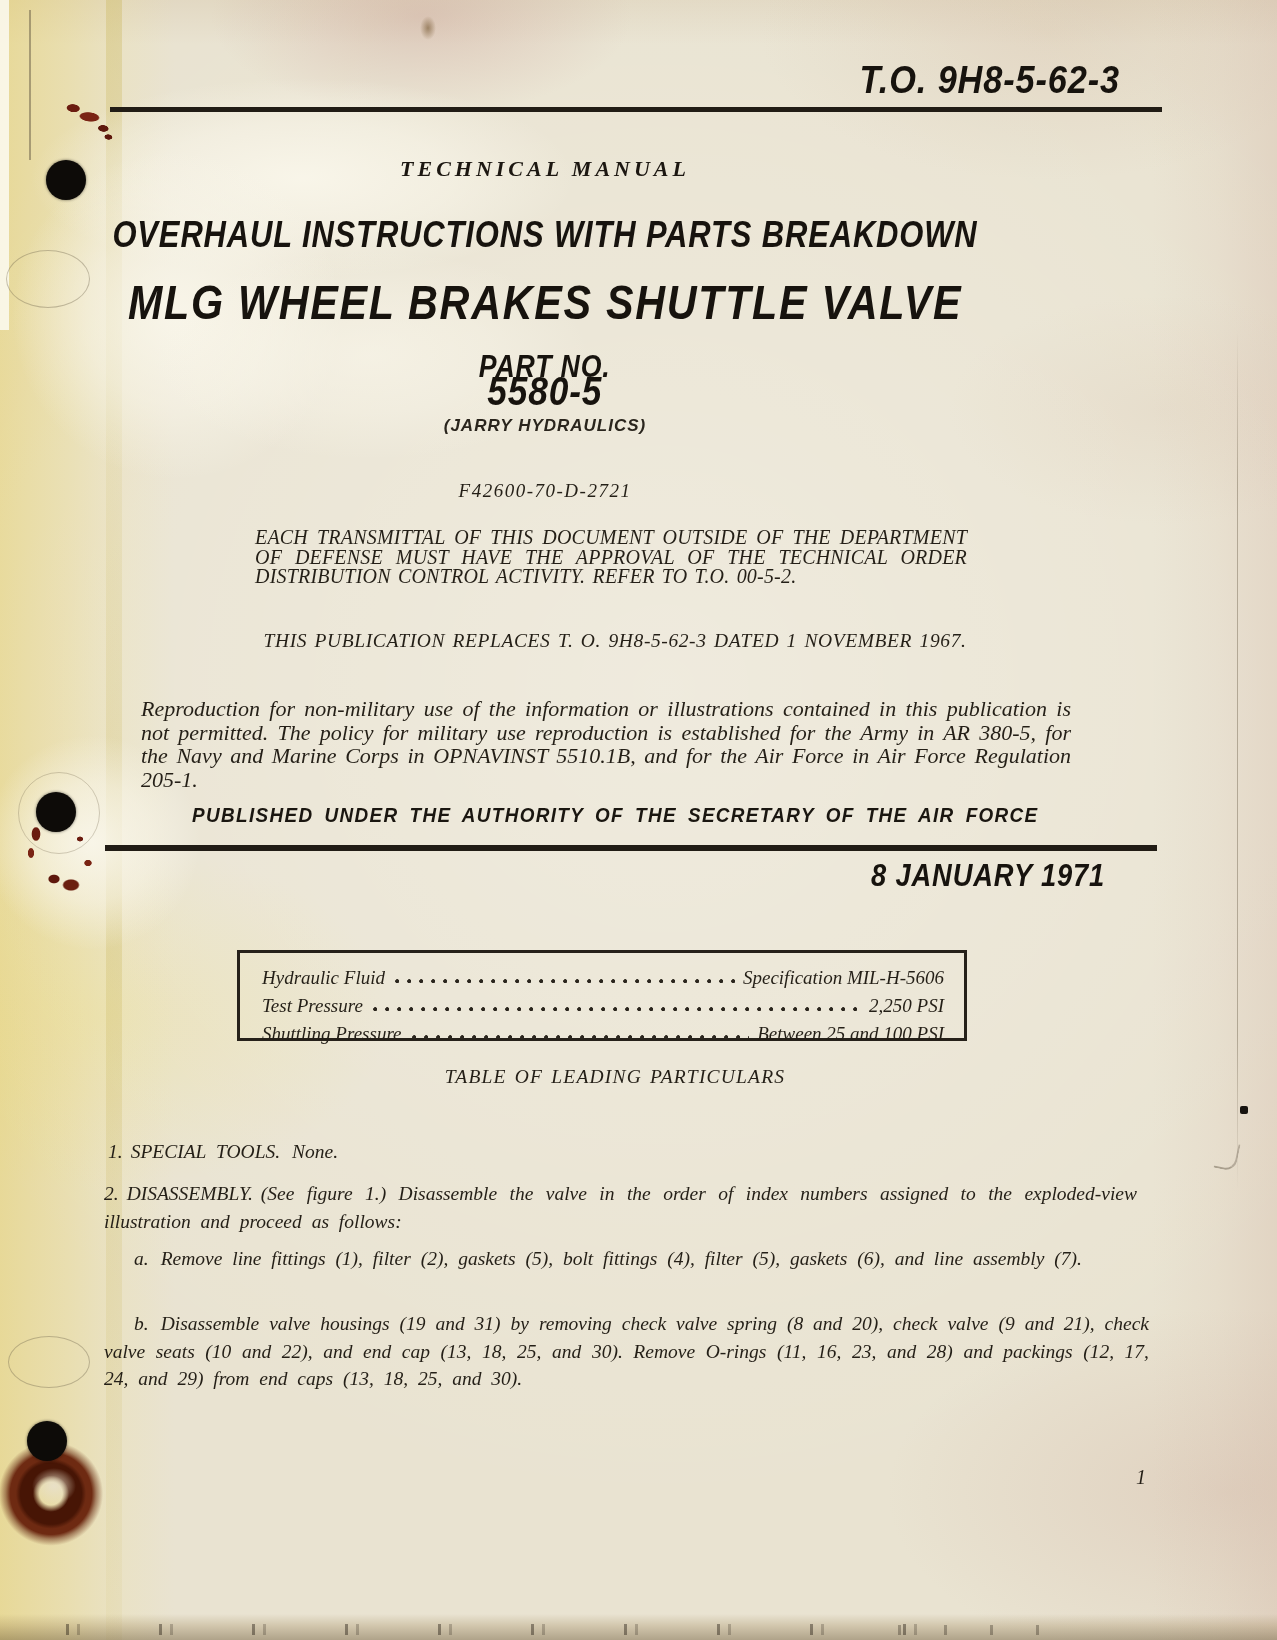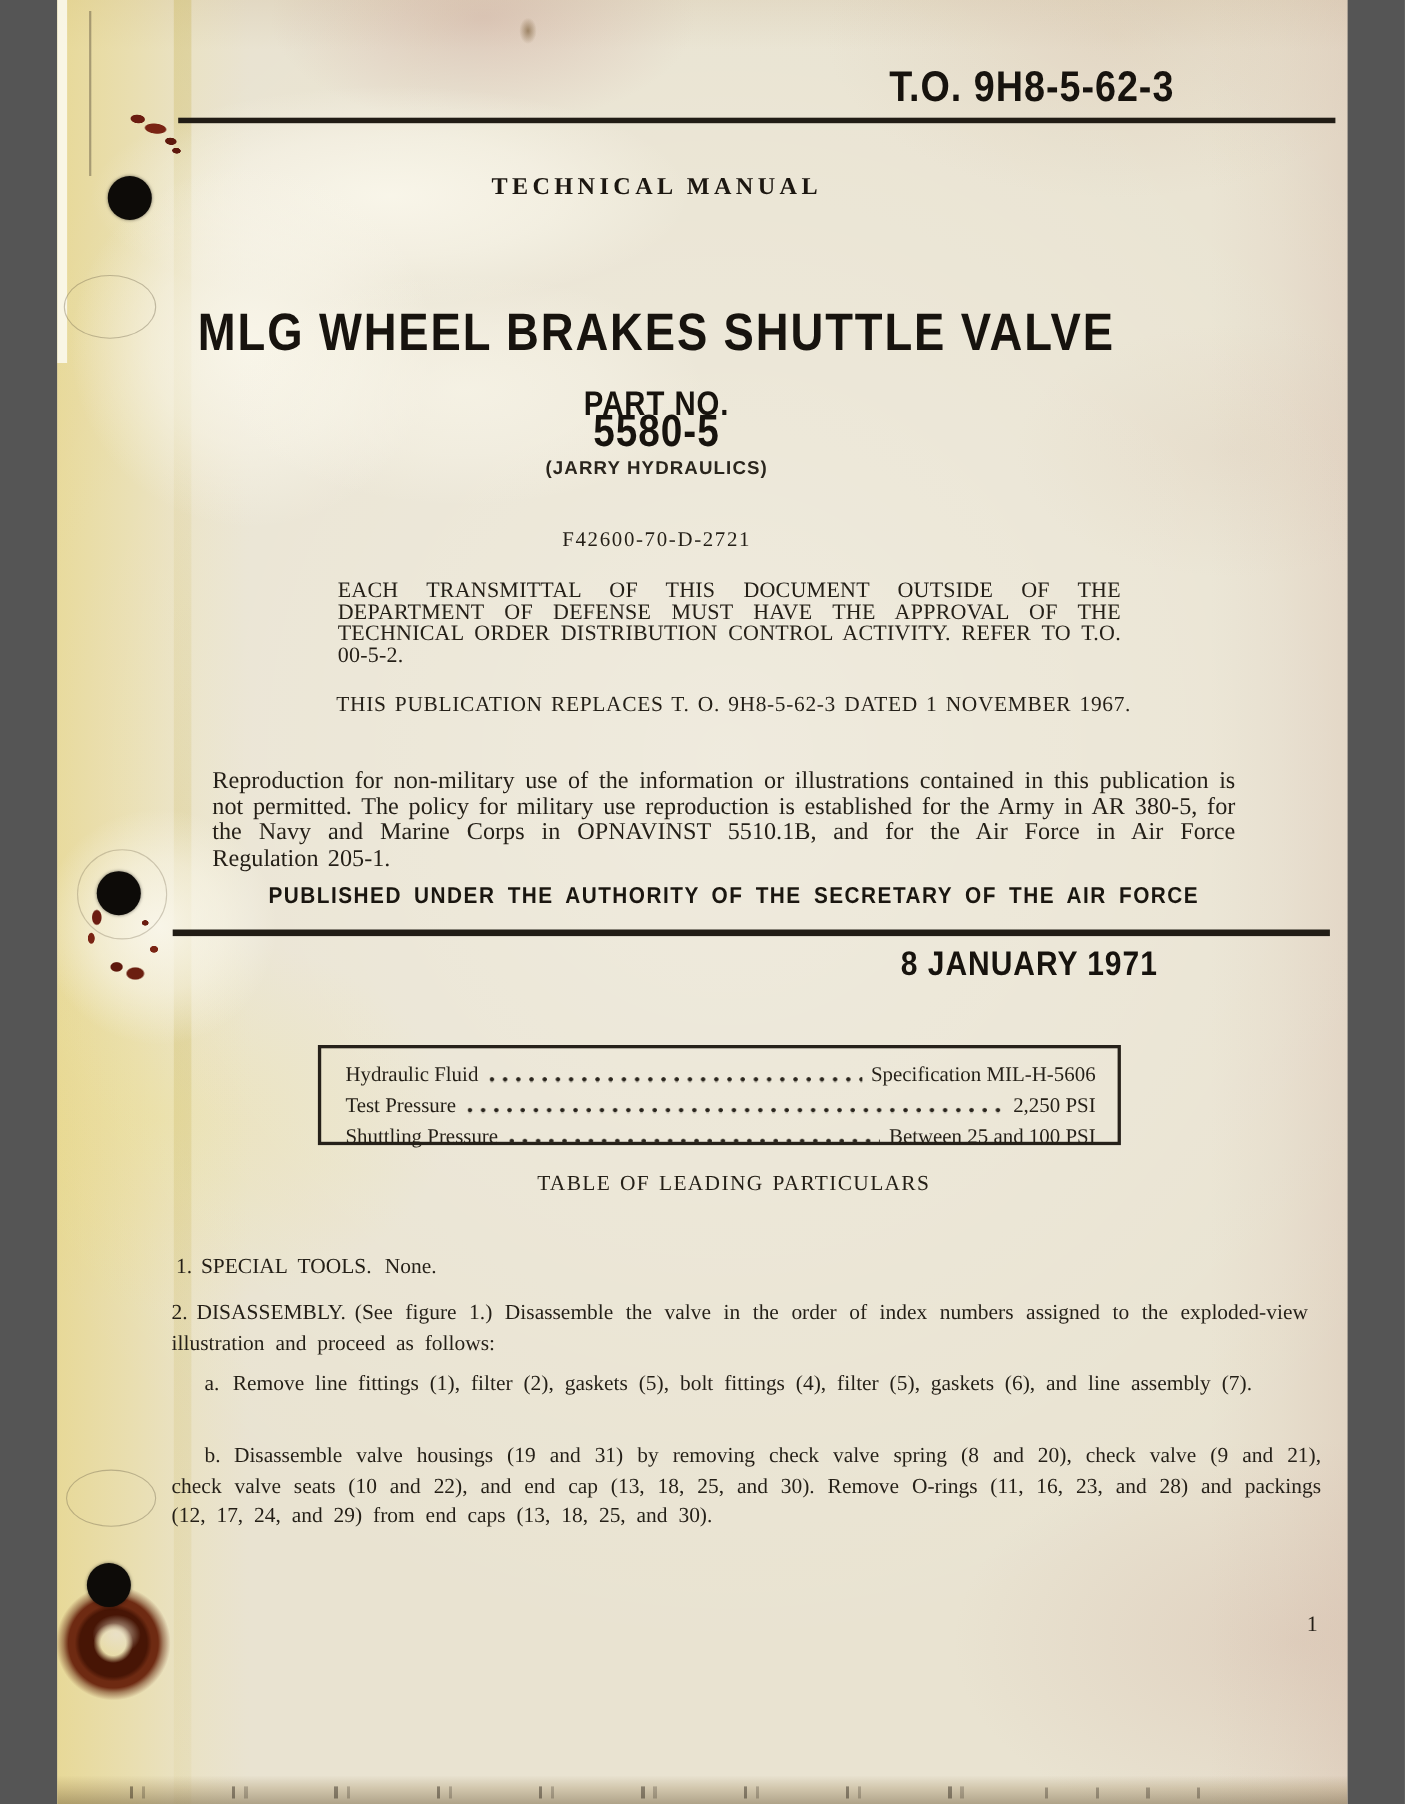--- a/index.html
+++ b/index.html
@@ -1,33 +1,34 @@
 <!DOCTYPE html>
 <html><head>
 <meta charset="utf-8">
 <style>
   html,body{margin:0;padding:0;background:#555;}
   .page{
     position:relative;
-    width:1173px;height:1640px;
+    width:1277px;height:1640px;
     margin:0 auto;
     overflow:hidden;
     font-family:"Liberation Serif",serif;
     color:#241f17;
     background-color:#e9e3d1;
     background-image:
       radial-gradient(90% 70% at 52% 42%, rgba(255,255,255,0.28), transparent 72%),
       linear-gradient(90deg, rgba(230,208,105,0.55) 0px, rgba(233,214,120,0.36) 70px, rgba(236,222,150,0.20) 120px, transparent 175px),
       linear-gradient(270deg, rgba(208,178,162,0.30) 0px, rgba(208,178,162,0.12) 60px, transparent 125px),
       radial-gradient(22% 8% at 33% 1%, rgba(196,150,138,0.38), transparent 75%),
       radial-gradient(30% 12% at 82% 2%, rgba(205,175,150,0.25), transparent 75%),
       radial-gradient(38% 16% at 96% 91%, rgba(203,168,152,0.30), transparent 70%),
       radial-gradient(24% 10% at 91% 25%, rgba(210,185,160,0.20), transparent 70%),
       radial-gradient(30% 14% at 8% 62%, rgba(236,222,130,0.35), transparent 75%),
       linear-gradient(180deg, rgba(190,160,120,0.16), transparent 45px);
+    font-style: italic;
   }
   .abs{position:absolute;}
   .sans{font-family:"Liberation Sans",sans-serif;}
   .cond{transform:scaleX(0.86);transform-origin:center;}
   .cond-r{transform:scaleX(0.88);transform-origin:right center;}
   .center{text-align:center;}
   .justify{text-align:justify;}
 
   .to-number{right:157px;top:58px;font-weight:bold;font-size:39px;letter-spacing:1px;color:#17130e;}
   .rule-top{left:110px;top:107px;width:1052px;height:5px;background:#211c15;}
@@ -130,20 +131,21 @@
   <div class="abs crease-right"></div>
   <div class="abs dot-right"></div>
   <div class="abs pencil-mark"></div>
   <div class="abs bottom-band"></div>
   <div class="abs bottom-marks"></div>
   <div class="abs bottom-marks2"></div>
 
   <div class="abs sans cond-r to-number">T.O. 9H8-5-62-3</div>
   <div class="abs rule-top"></div>
   <div class="abs center doc-type">TECHNICAL MANUAL</div>
+  <div class="abs sans center subtitle"><span class="cond" style="display:inline-block">OVERHAUL INSTRUCTIONS WITH PARTS BREAKDOWN</span></div>
   <div class="abs sans center main-title"><span class="cond" style="display:inline-block">MLG WHEEL BRAKES SHUTTLE VALVE</span></div>
   <div class="abs sans center partno-label"><span class="cond" style="display:inline-block">PART NO.</span></div>
   <div class="abs sans center partno-value"><span class="cond" style="display:inline-block">5580-5</span></div>
   <div class="abs sans center manufacturer">(JARRY HYDRAULICS)</div>
   <div class="abs center contract">F42600-70-D-2721</div>
 
   <div class="abs justify transmittal">EACH TRANSMITTAL OF THIS DOCUMENT OUTSIDE OF THE DEPARTMENT OF DEFENSE MUST HAVE THE APPROVAL OF THE TECHNICAL ORDER DISTRIBUTION CONTROL ACTIVITY. REFER TO T.O. 00-5-2.</div>
   <div class="abs center replaces">THIS PUBLICATION REPLACES T. O. 9H8-5-62-3 DATED 1 NOVEMBER 1967.</div>
   <div class="abs justify reproduction">Reproduction for non-military use of the information or illustrations contained in this publication is not permitted. The policy for military use reproduction is established for the Army in AR 380-5, for the Navy and Marine Corps in OPNAVINST 5510.1B, and for the Air Force in Air Force Regulation 205-1.</div>
   <div class="abs sans center published"><span style="display:inline-block;transform:scaleX(0.9)">PUBLISHED UNDER THE AUTHORITY OF THE SECRETARY OF THE AIR FORCE</span></div>

